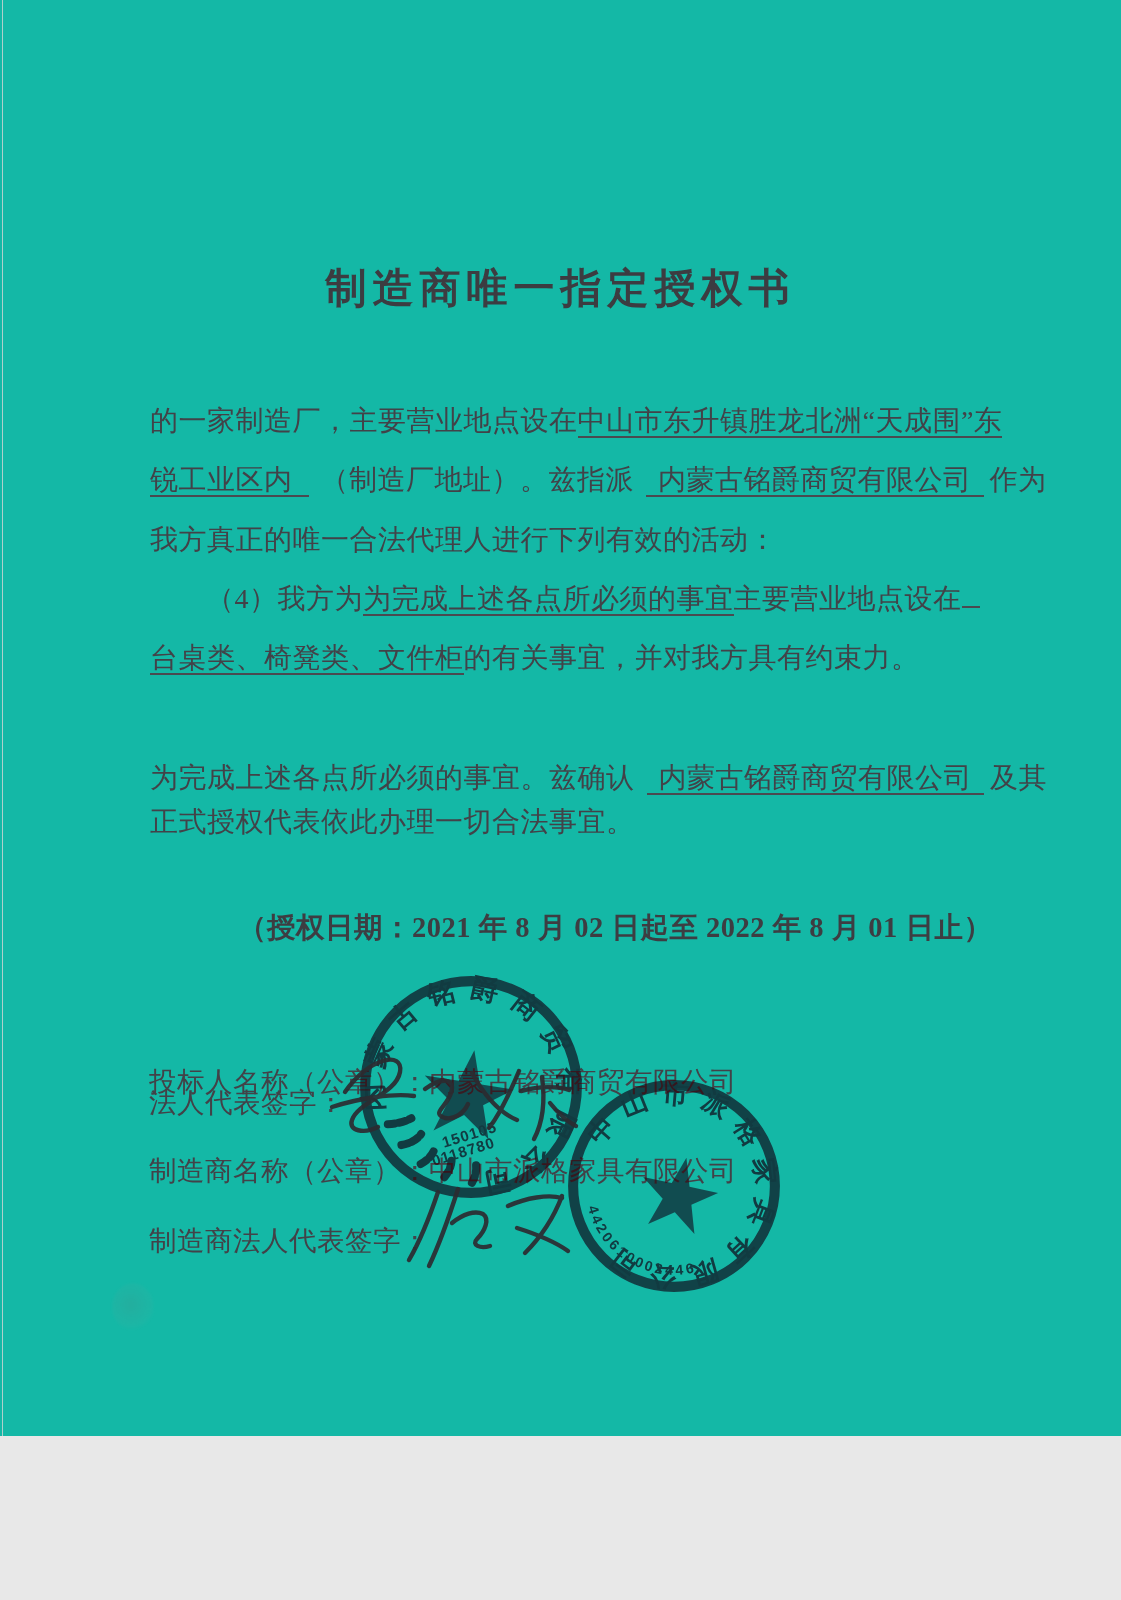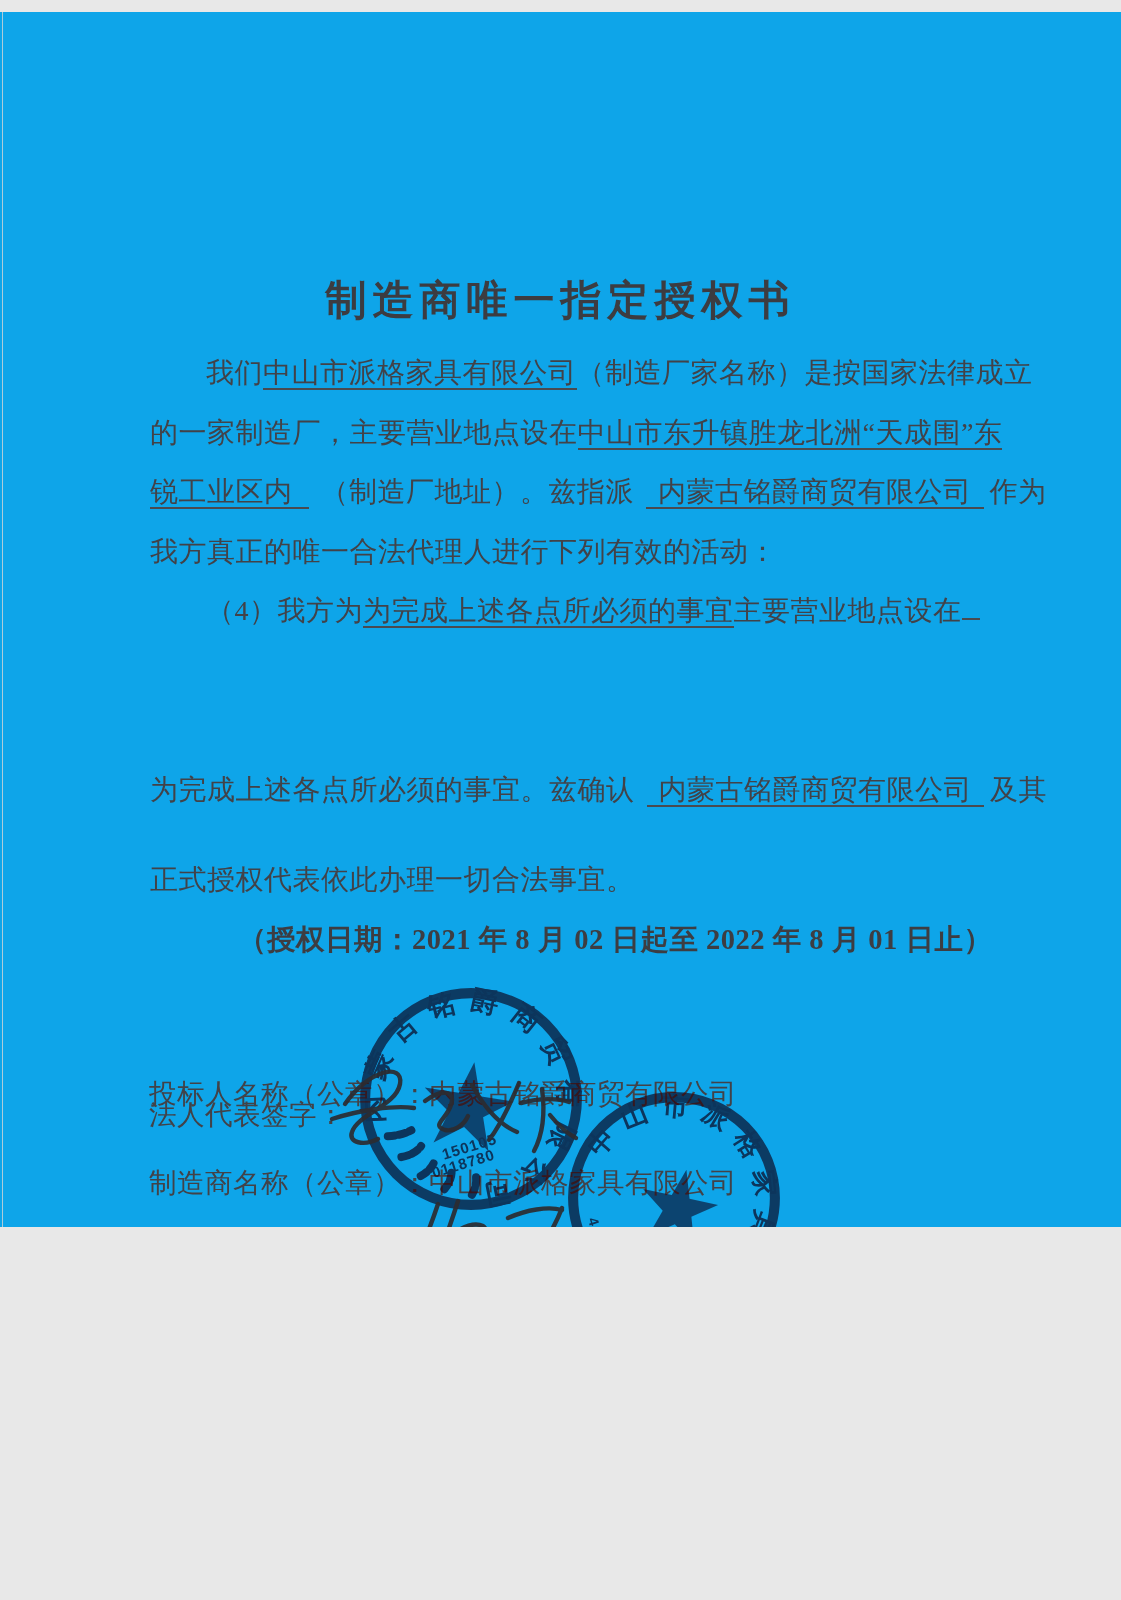--- a/index.html
+++ b/index.html
@@ -1,18 +1,18 @@
 <!DOCTYPE html>
 <html><head>
 <meta charset="utf-8">
 <style>
   html,body{margin:0;padding:0;background:#e8e8e8;}
   .page{
-    position:relative;width:1121px;height:1215px;margin:12px auto;
-    background:#0ea5e9;overflow:hidden;
+    position:relative;width:1121px;height:1436px;margin:0 auto;
+    background:#14b8a6;overflow:hidden;
     font-family:"Liberation Serif","DejaVu Serif",serif;
   }
   .edge{position:absolute;left:2px;top:0;width:1px;height:1600px;background:#d6d6d4;opacity:.8;}
   .title{
     position:absolute;top:234px;left:0;width:100%;text-align:center;
     font-size:41px;font-weight:bold;letter-spacing:6px;color:#3c3c41;
   }
   .bl{
     position:absolute;left:150px;white-space:nowrap;
     font-size:28px;color:#424248;letter-spacing:.5px;
@@ -41,35 +41,35 @@
   }
 </style>
 </head>
 <body>
 
 <div class="page">
   <div class="edge"></div>
 
   <h1 class="title">制造商唯一指定授权书</h1>
 
-  <p class="bl indent" style="top:314px"><span>我们</span><span class="u">中山市派格家具有限公司</span><span>（制造厂家名称）是按国家法律成立</span></p>
 
   <p class="bl" style="top:374px"><span>的一家制造厂，主要营业地点设在</span><span class="u">中山市东升镇胜龙北洲“天成围”东</span></p>
 
   <p class="bl" style="top:433px"><span class="u pad-r">锐工业区内</span><span class="gap-l">（制造厂地址）。兹指派</span><span class="u pad-lr gap-l">内蒙古铭爵商贸有限公司</span><span class="gap-s">作为</span></p>
 
   <p class="bl" style="top:493px"><span>我方真正的唯一合法代理人进行下列有效的活动：</span></p>
 
   <p class="bl indent" style="top:552px"><span>（4）我方为</span><span class="u">为完成上述各点所必须的事宜</span><span>主要营业地点设在</span><span class="tail-u"></span></p>
 
+  <p class="bl" style="top:611px"><span class="u">台桌类、椅凳类、文件柜</span><span>的有关事宜，并对我方具有约束力。</span></p>
 
 
   <p class="bl" style="top:731px"><span>为完成上述各点所必须的事宜。兹确认</span><span class="u pad-lr gap-l">内蒙古铭爵商贸有限公司</span><span class="gap-s">及其</span></p>
 
-  <p class="bl" style="top:821px"><span>正式授权代表依此办理一切合法事宜。</span></p>
+  <p class="bl" style="top:775px"><span>正式授权代表依此办理一切合法事宜。</span></p>
 
   <p class="dateline">（授权日期：2021 年 8 月 02 日起至 2022 年 8 月 01 日止）</p>
 
   <p class="sig" style="top:1036px"><span>投标人名称（公章）：</span><span>内蒙古铭爵商贸有限公司</span></p>
 
   <p class="sig" style="top:1057px"><span>法人代表签字：</span></p>
 
   <p class="sig" style="top:1125px"><span>制造商名称（公章）：</span><span>中山市派格家具有限公司</span></p>
 
   <p class="sig" style="top:1195px"><span>制造商法人代表签字：</span></p>

